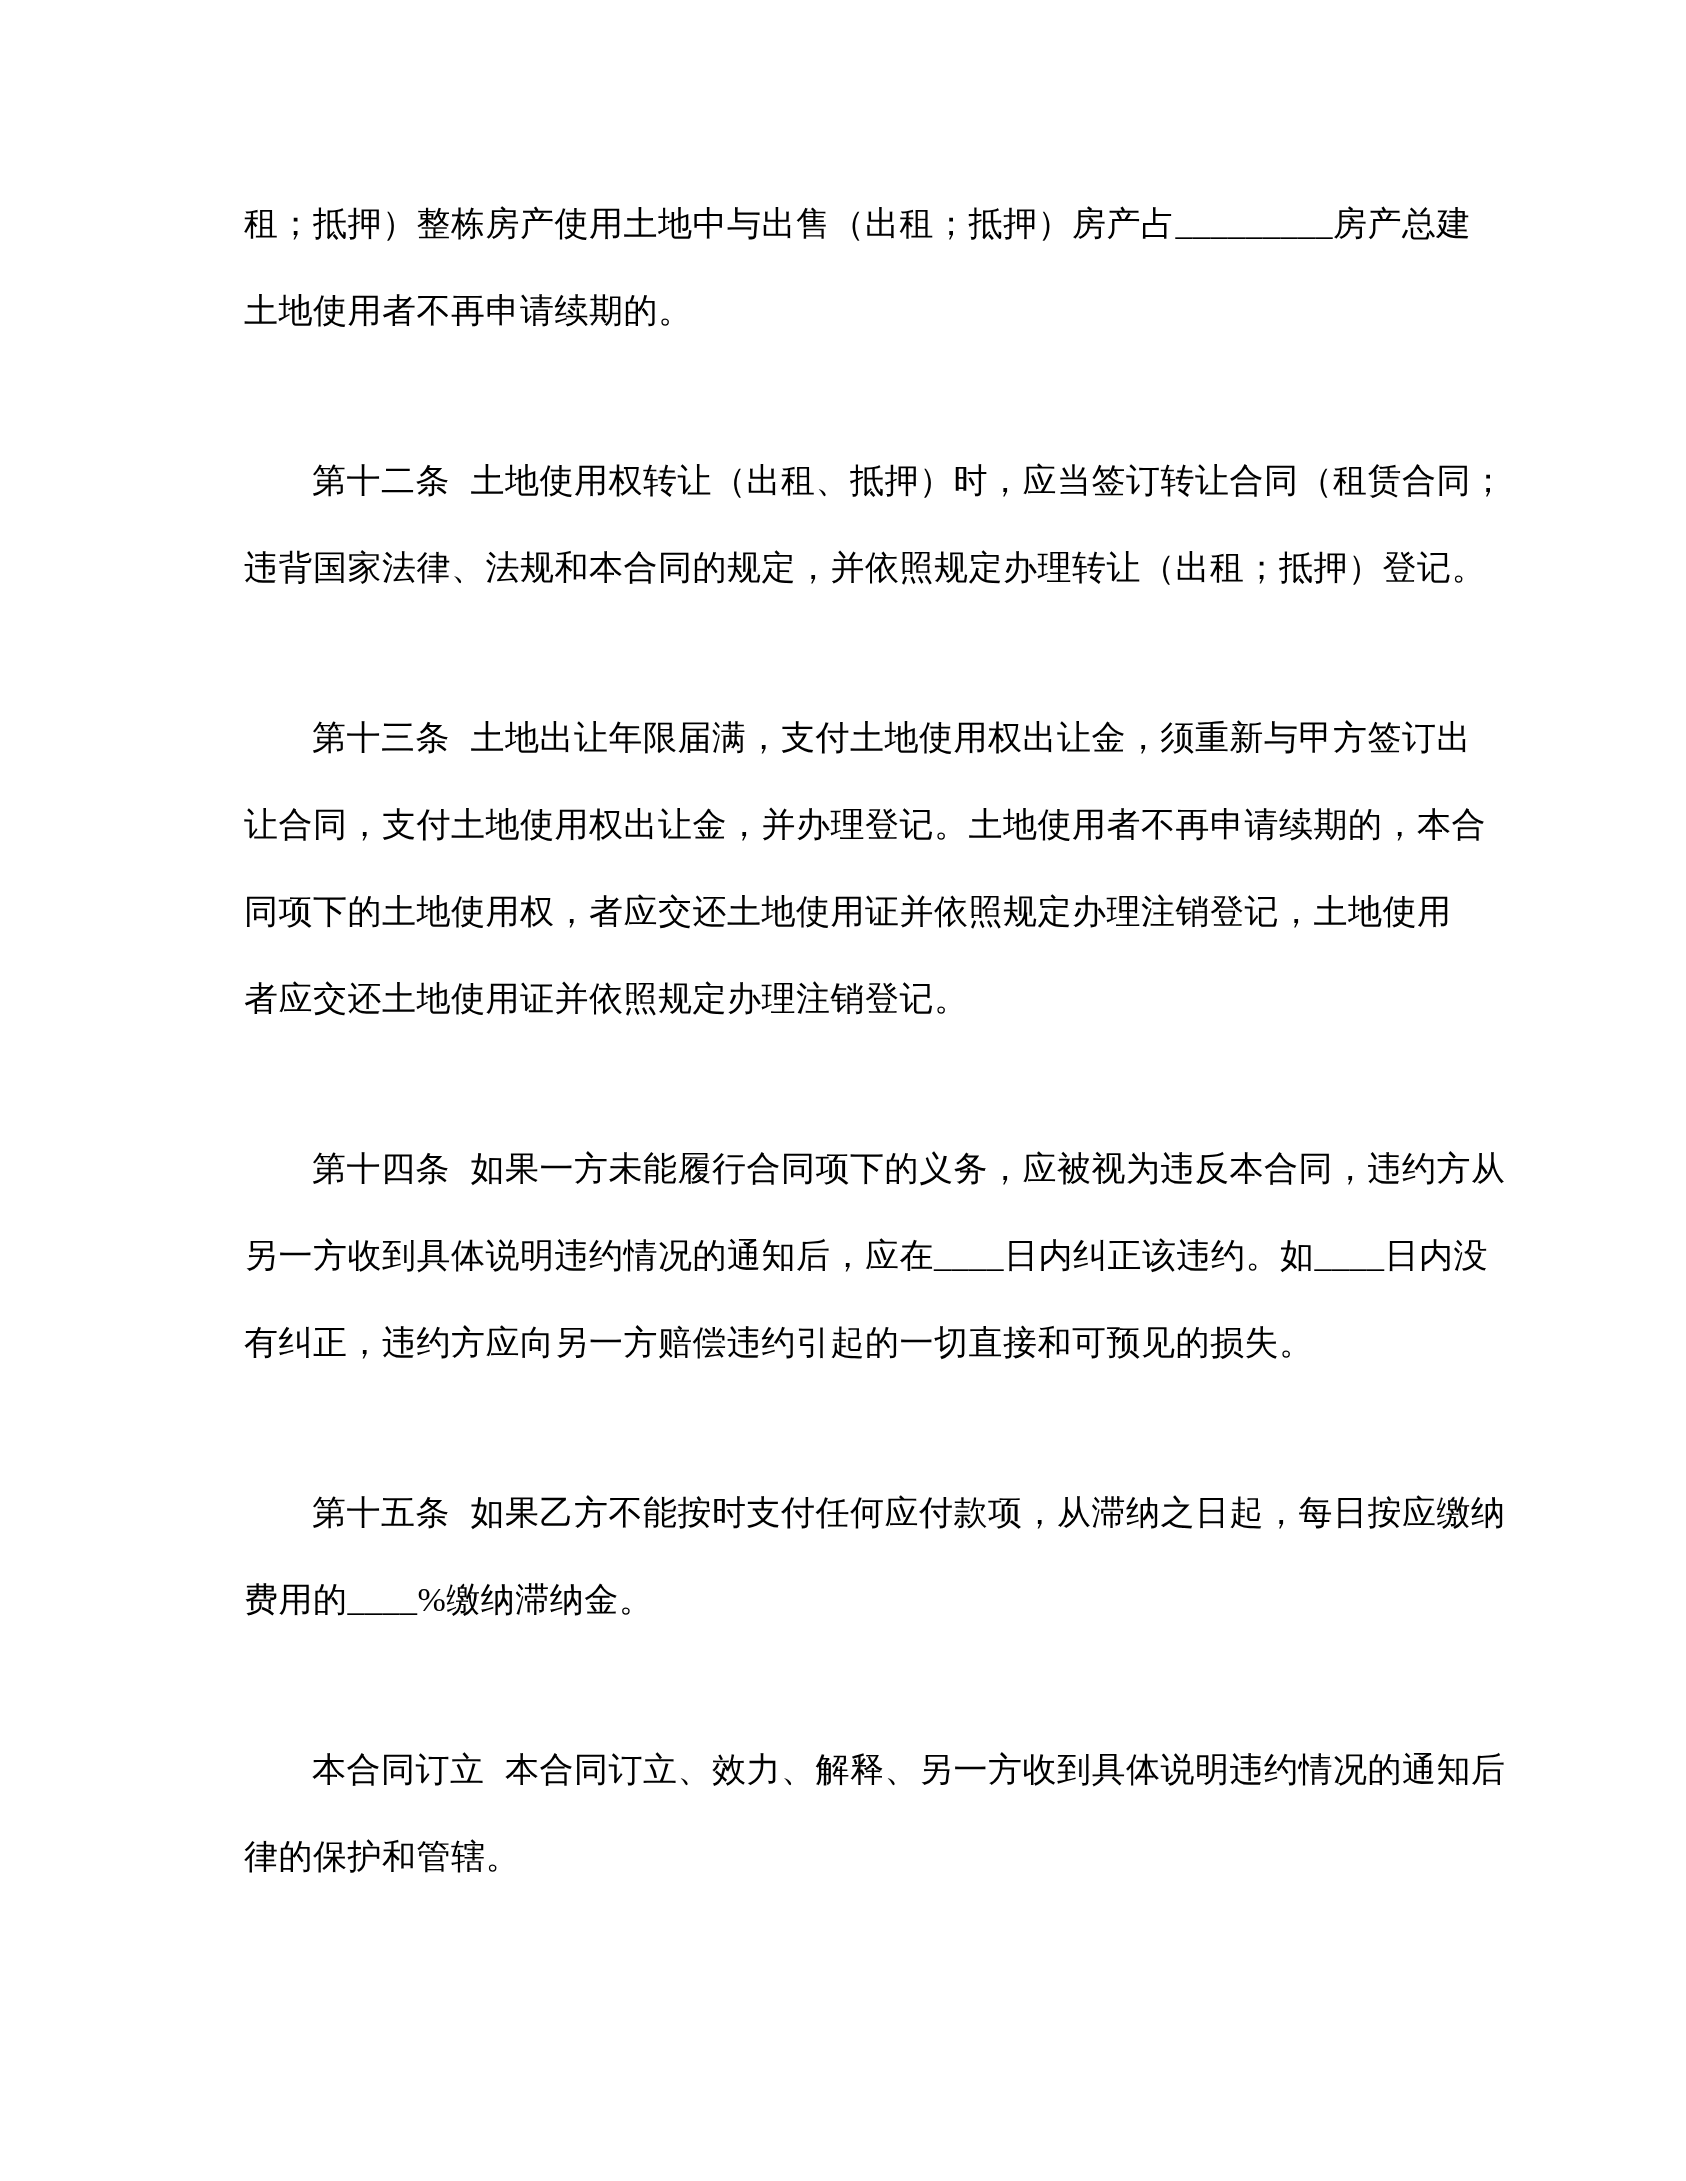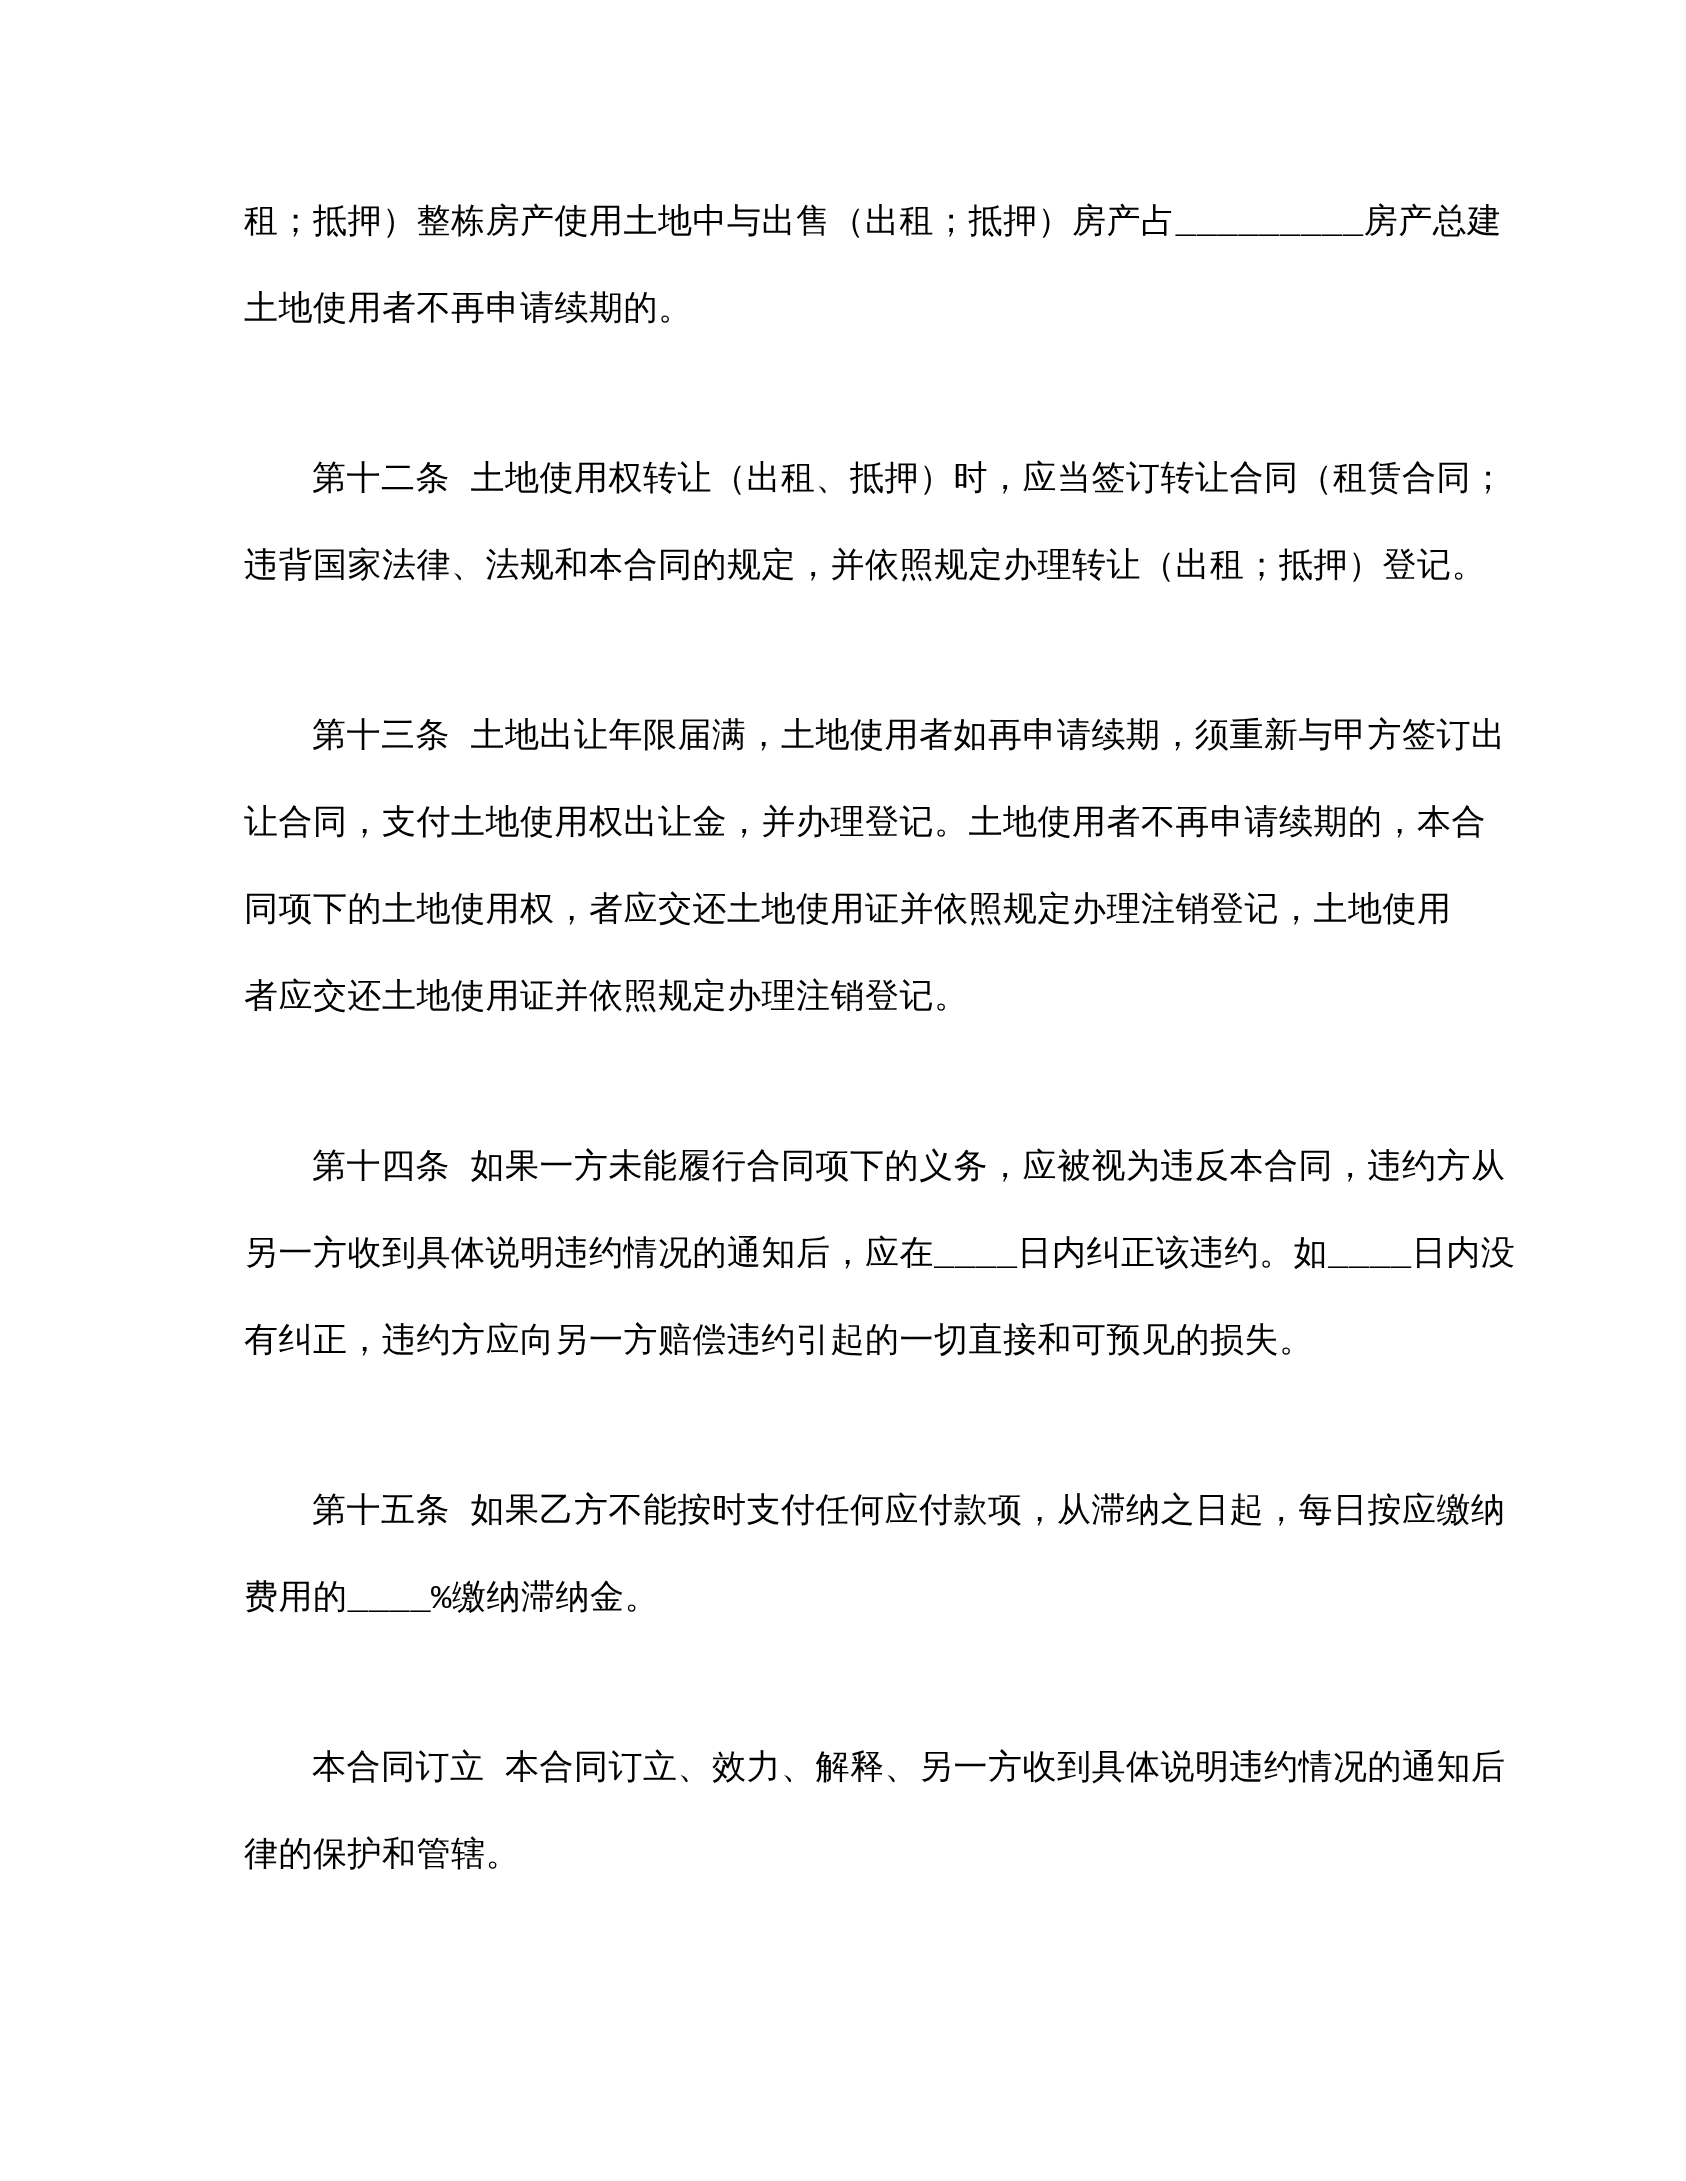--- a/index.html
+++ b/index.html
@@ -8,21 +8,21 @@
     background: #ffffff;
   }
   .page {
     position: relative;
     width: 1686px;
     height: 2182px;
     box-sizing: border-box;
     background: #ffffff;
     color: #000000;
     padding: 180px 147px 0 244px;
-    font-family: Liberation Mono, monospace;
+    font-family: Liberation Serif, serif;
     font-size: 34px;
     overflow: hidden;
   }
   .para {
     margin: 0;
     padding: 0;
   }
   .para + .para {
     margin-top: 83px;
   }
@@ -48,21 +48,21 @@
     <div class="line">租；抵押）整栋房产使用土地中与出售（出租；抵押）房产占_________房产总建</div>
     <div class="line">土地使用者不再申请续期的。</div>
   </div>
 
   <div class="para">
     <div class="line indent"><span class="num">第十二条</span><span>土地使用权转让（出租、抵押）时，应当签订转让合同（租赁合同；</span></div>
     <div class="line">违背国家法律、法规和本合同的规定，并依照规定办理转让（出租；抵押）登记。</div>
   </div>
 
   <div class="para">
-    <div class="line indent"><span class="num">第十三条</span><span>土地出让年限届满，土地使用者如再申请续期，须重新与甲方签订出</span></div>
+    <div class="line indent"><span class="num">第十三条</span><span>土地出让年限届满，支付土地使用权出让金，须重新与甲方签订出</span></div>
     <div class="line">让合同，支付土地使用权出让金，并办理登记。土地使用者不再申请续期的，本合</div>
     <div class="line">同项下的土地使用权，者应交还土地使用证并依照规定办理注销登记，土地使用</div>
     <div class="line">者应交还土地使用证并依照规定办理注销登记。</div>
   </div>
 
   <div class="para">
     <div class="line indent"><span class="num">第十四条</span><span>如果一方未能履行合同项下的义务，应被视为违反本合同，违约方从</span></div>
     <div class="line">另一方收到具体说明违约情况的通知后，应在____日内纠正该违约。如____日内没</div>
     <div class="line">有纠正，违约方应向另一方赔偿违约引起的一切直接和可预见的损失。</div>
   </div>

